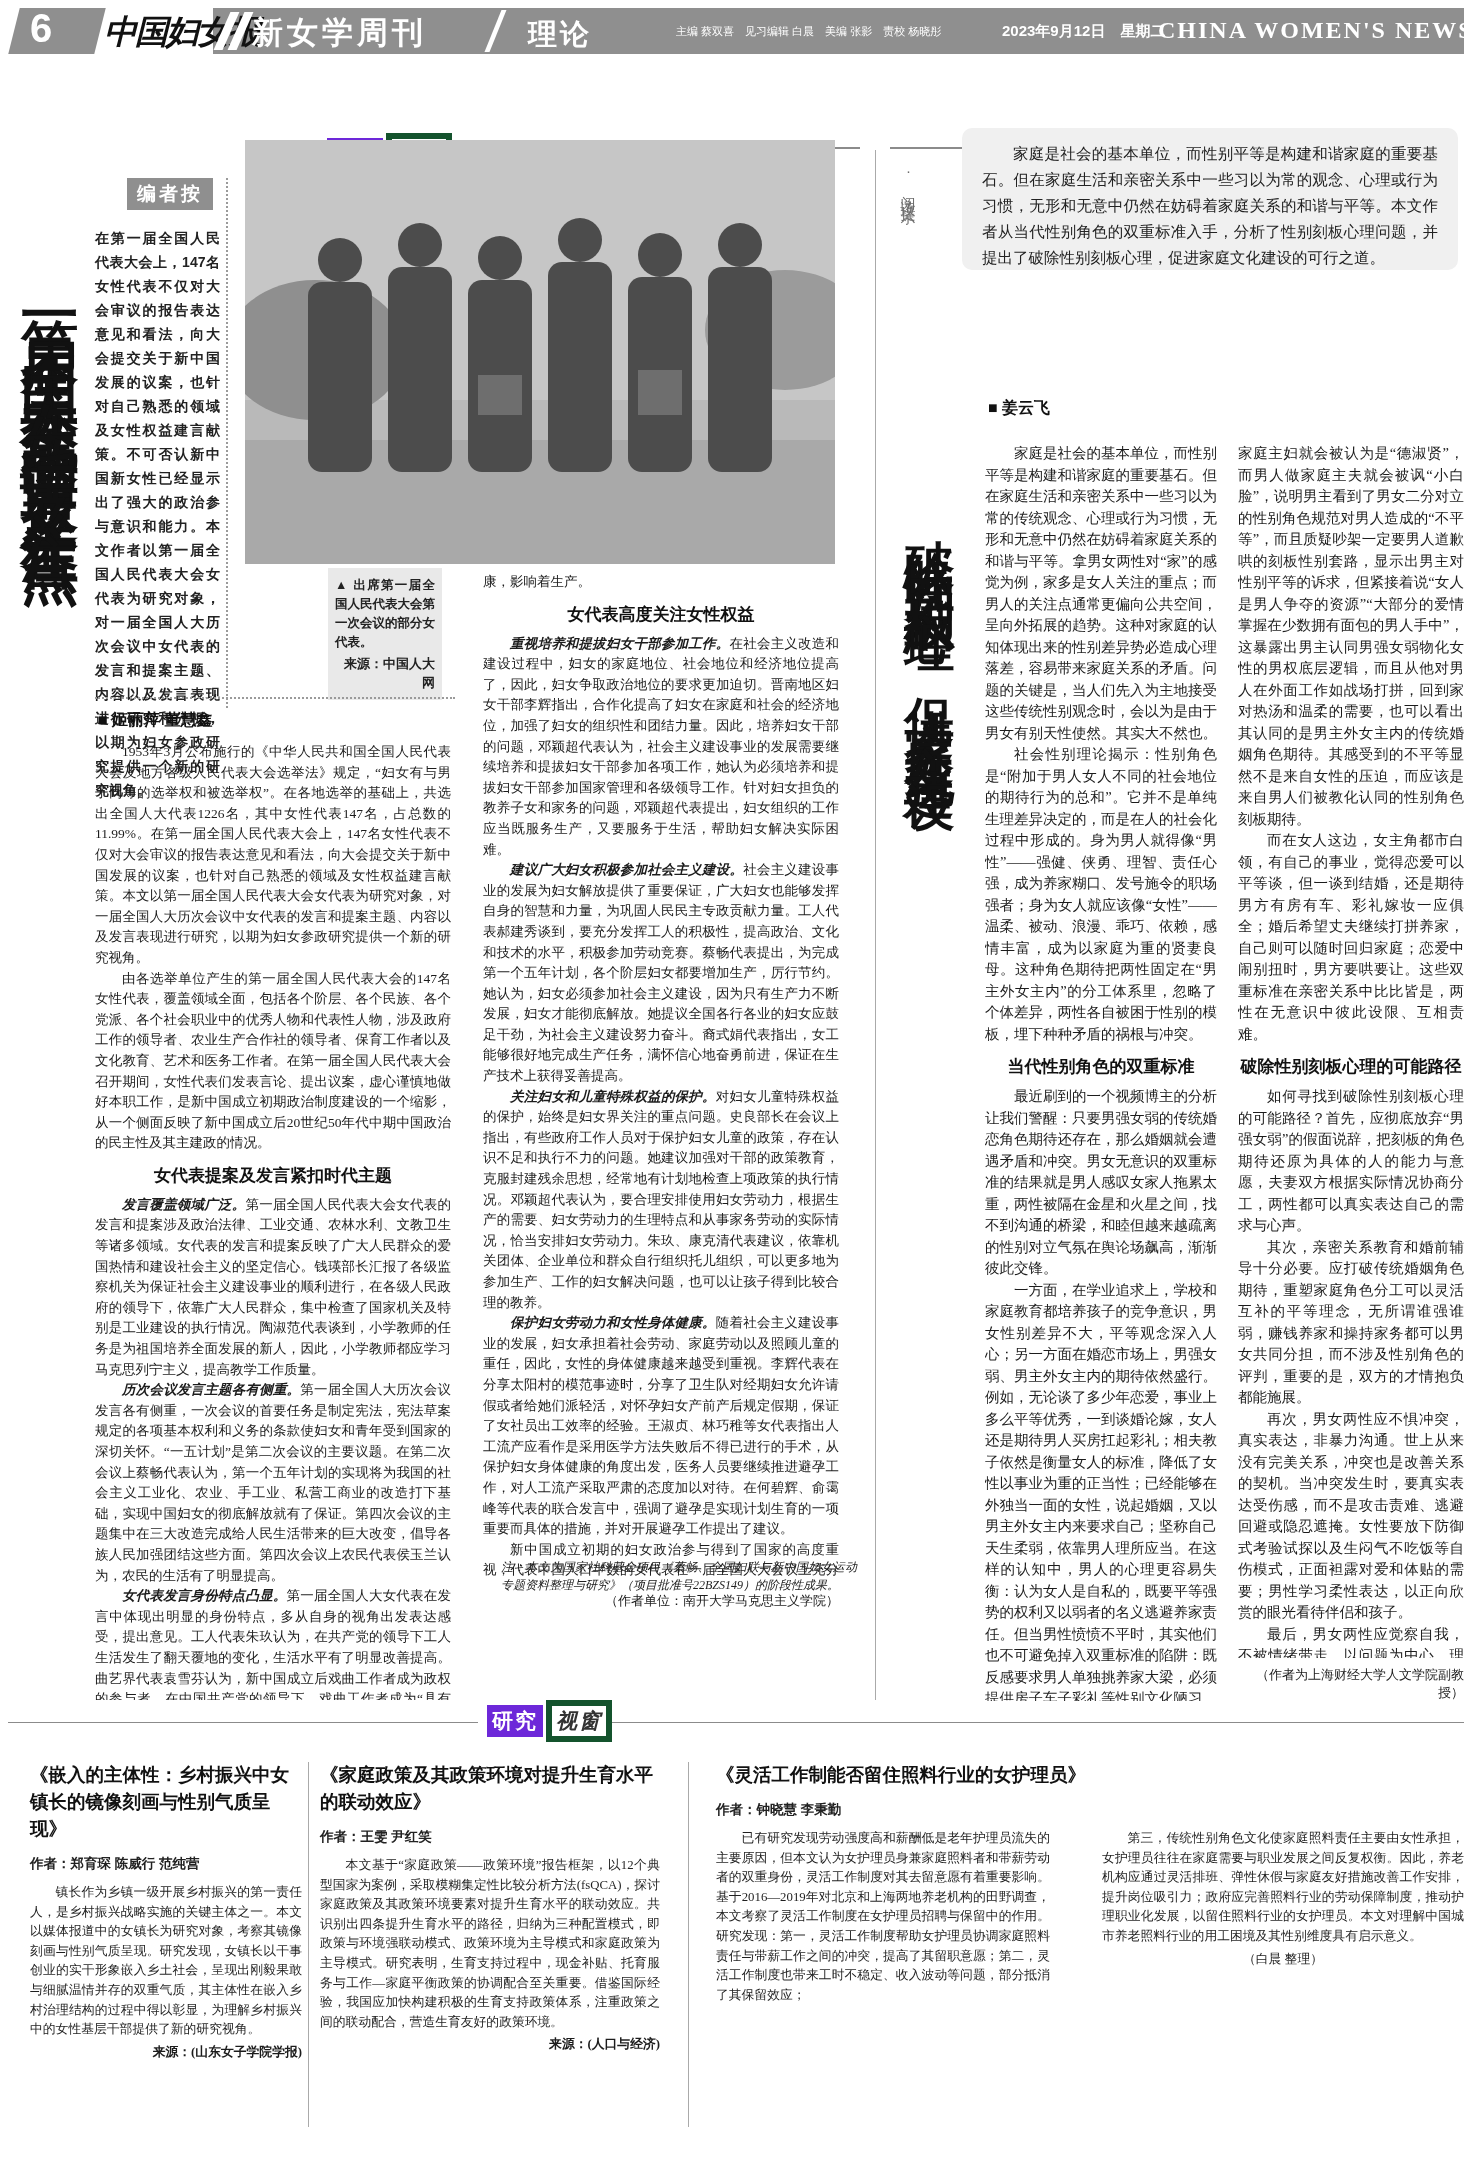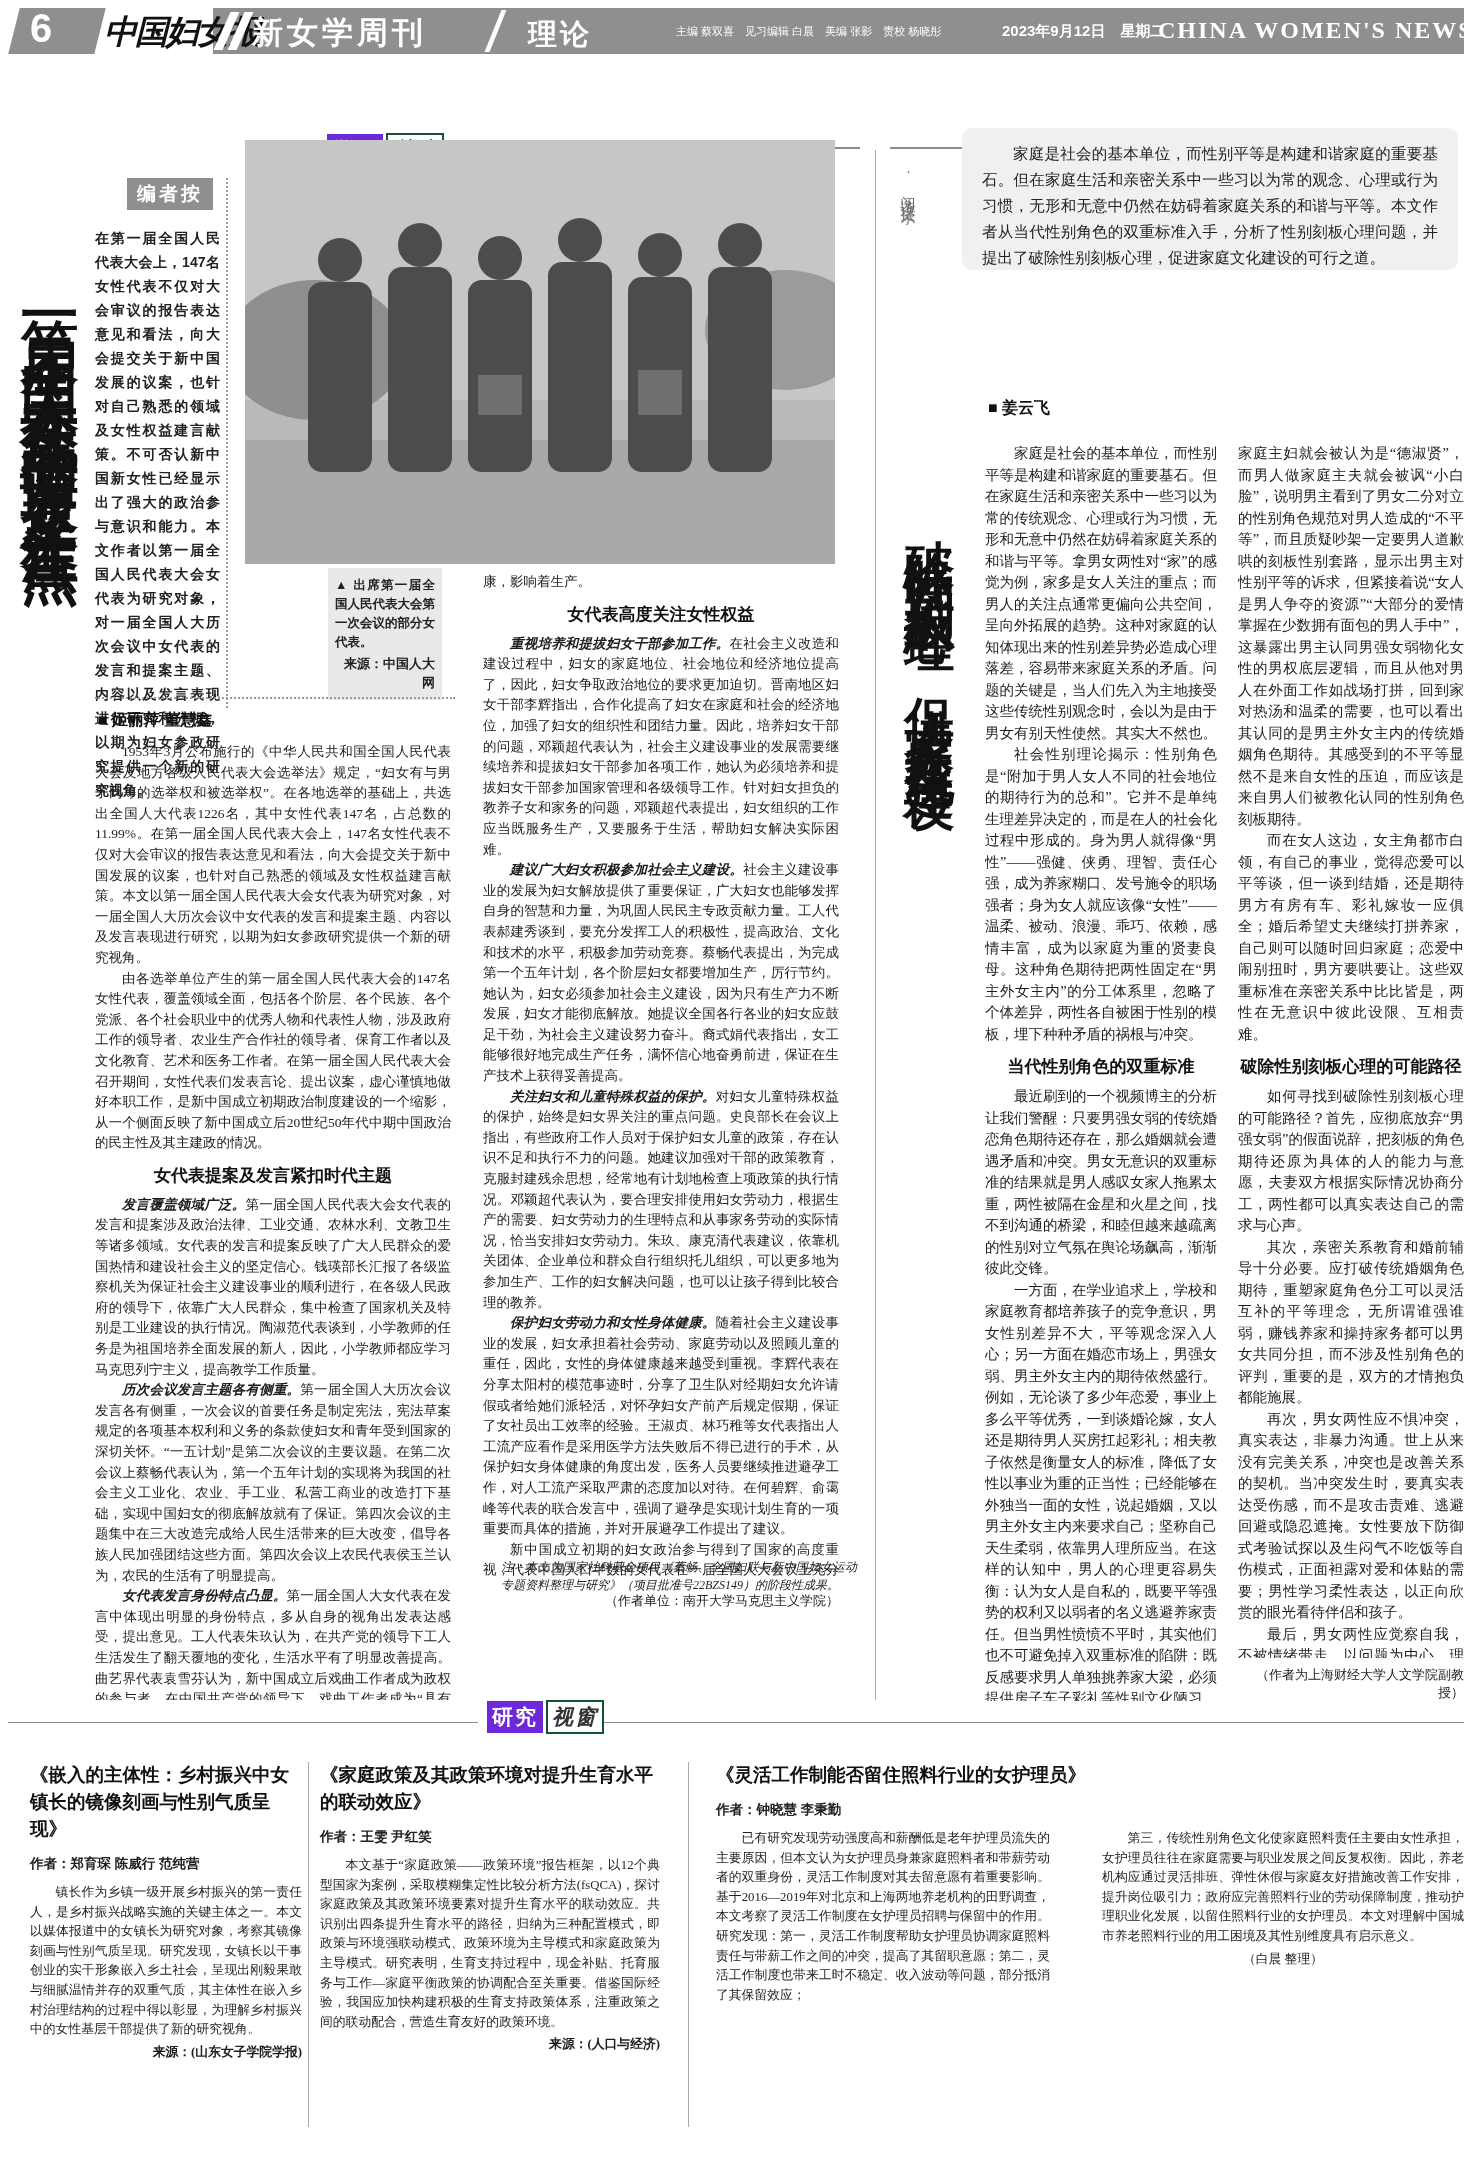--- a/index.html
+++ b/index.html
@@ -19,21 +19,21 @@
   .stripe { position:absolute; top:4px; width:9px; height:38px; background:#fff; transform:skewX(-24deg); }
   .mast-weekly { position:absolute; left:252px; top:4px; font-family:Liberation Mono, monospace; font-size:31px; font-weight:bold; color:#fff; letter-spacing:4px; white-space:nowrap; }
   .mast-slash { position:absolute; left:493px; top:2px; width:5px; height:42px; background:#fff; transform:skewX(-22deg); }
   .mast-sec { position:absolute; left:528px; top:7px; font-size:29px; font-weight:bold; color:#fff; letter-spacing:3px; }
   .mast-staff { position:absolute; left:676px; top:16px; font-family:"Liberation Sans",sans-serif; font-size:11px; color:#fff; white-space:nowrap; }
   .mast-date { position:absolute; left:1002px; top:14px; font-family:"Liberation Sans",sans-serif; font-size:15px; font-weight:bold; color:#fff; white-space:nowrap; }
   .mast-en { position:absolute; left:1158px; top:9px; font-size:24px; font-weight:bold; color:#fff; letter-spacing:2px; white-space:nowrap; }
   
   .seclbl { position:absolute; display:flex; gap:3px; align-items:center; }
   .lbl-dark { background:#6d28d9; color:#fff; font-family:"Liberation Sans",sans-serif; font-weight:bold; font-size:21px; padding:2px 5px; letter-spacing:2px; }
-  .lbl-light { background:#fff; border:2px solid #14532d; color:#333; font-style:italic; font-weight:bold; font-size:21px; padding:1px 4px; letter-spacing:2px; }
+  .lbl-light { background:#fff; border:6px solid #14532d; color:#333; font-style:italic; font-weight:bold; font-size:21px; padding:1px 4px; letter-spacing:2px; }
   .rule { position:absolute; background:#8b8b8b; }
   
   .vtitle-left { position:absolute; left:6px; top:272px; width:86px; height:1380px;
     writing-mode:vertical-rl; text-orientation:upright;
     font-size:58px; font-weight:bold; letter-spacing:12px; color:#111; line-height:86px; }
   .ednote { position:absolute; left:95px; top:178px; width:133px; height:530px;
     border-right:2px dotted #9a9a9a; padding-right:6px; }
   .ednote-lbl { display:inline-block; margin-left:32px; background:#8f8f8f; color:#fff;
     font-family:"Liberation Sans",sans-serif; font-weight:bold; font-size:19px; padding:3px 10px; letter-spacing:3px; }
   .ednote-txt { margin-top:16px; font-family:"Liberation Sans",sans-serif; font-weight:600; font-size:14px; line-height:24px; text-align:justify; color:#222; }

